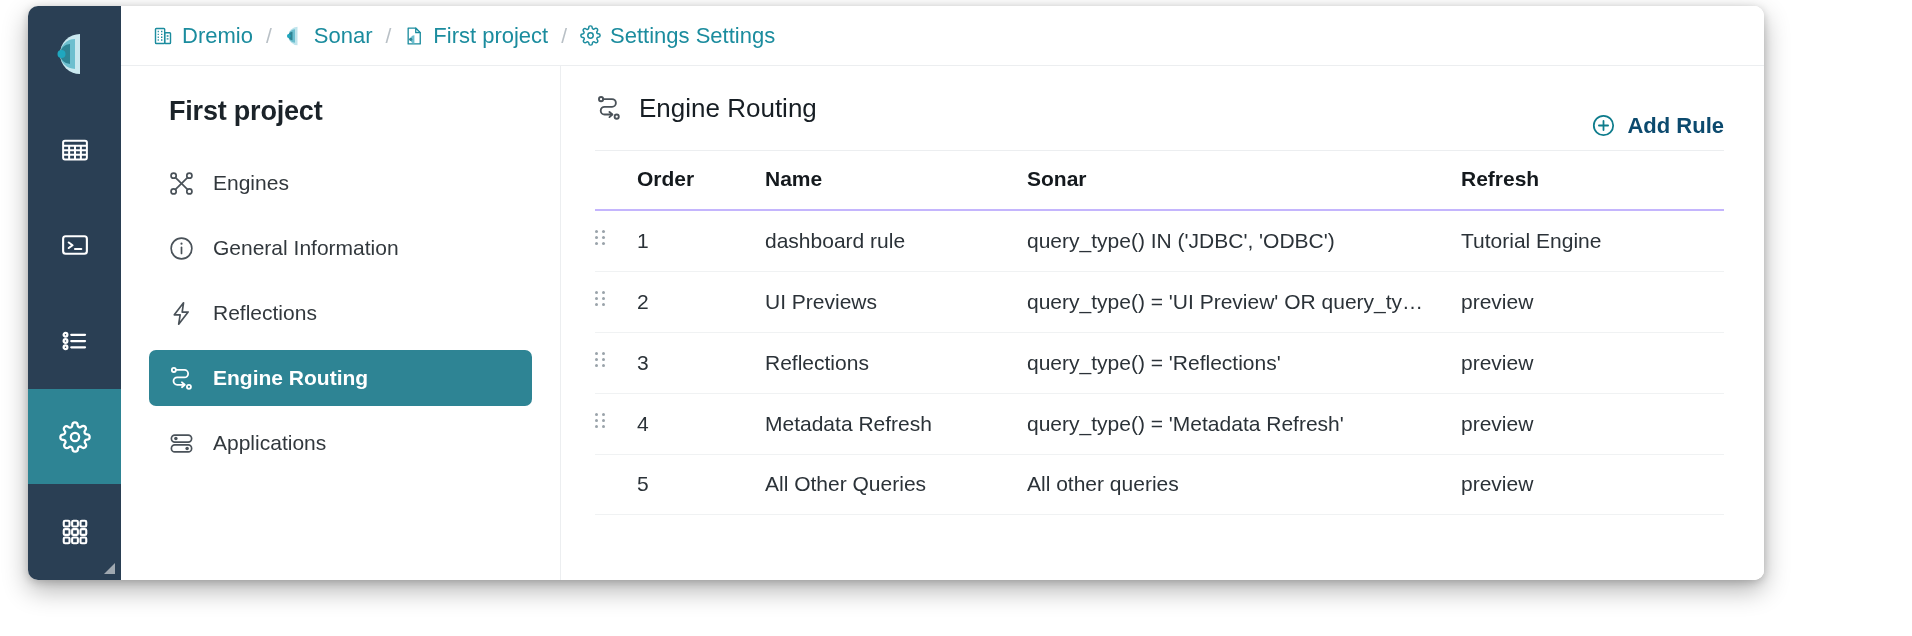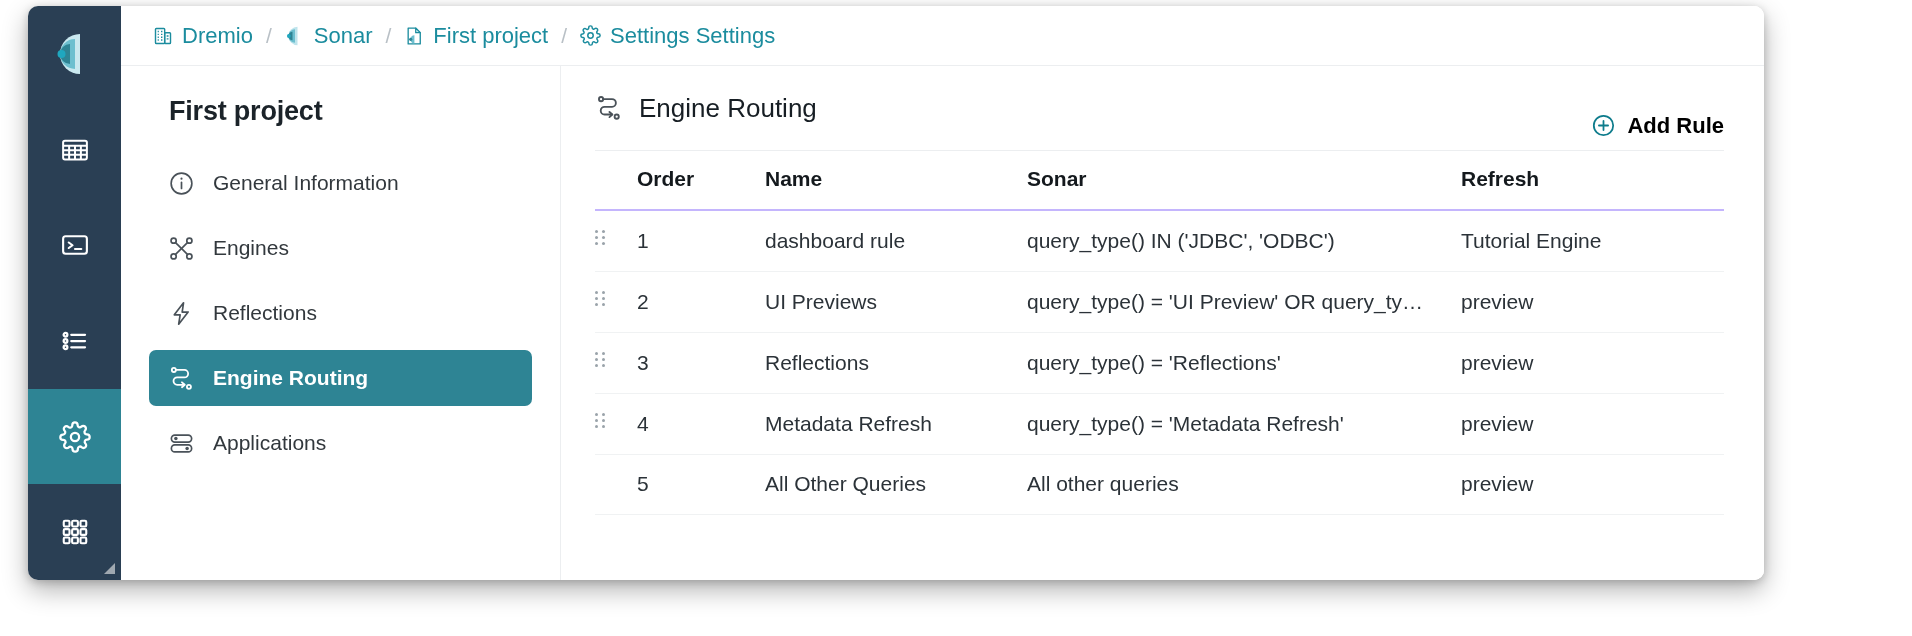--- a/index.html
+++ b/index.html
@@ -166,21 +166,21 @@
   }
   #content-title {
     font-size: 26px;
     color: #171E24;
   }
   #add-rule-button {
     margin-left: auto;
     display: inline-flex;
     align-items: center;
     gap: 11px;
-    color: #000000;
+    color: #0c4a6e;
     font-size: 22px;
     font-weight: bold;
     cursor: pointer;
     background: none;
     border: none;
     padding: 0;
     font-family: "Liberation Sans", sans-serif;
     margin-top: 35px;
   }
 
@@ -385,41 +385,41 @@
       </a>
     </div>
 
     <div id="body-split">
 
       <div id="settings-nav">
         <div id="settings-nav-title">First project</div>
 
         <div class="nav-item">
           <span class="nav-ico">
-            <svg class="ico-svg" width="27" height="27" viewBox="0 0 24 24" fill="none" stroke="#4A5259" stroke-width="1.5" stroke-linecap="round">
-              <circle cx="12" cy="12" r="9.2"></circle>
-              <line x1="12" y1="11" x2="12" y2="16.4"></line>
-              <circle cx="12" cy="7.7" r="0.95" fill="#4A5259" stroke="none"></circle>
-            </svg>
-          </span>
-          <span>General Information</span>
-        </div>
-
-        <div class="nav-item">
-          <span class="nav-ico">
             <svg class="ico-svg" width="27" height="27" viewBox="0 0 24 24" fill="none" stroke="#4A5259" stroke-width="1.5">
               <circle cx="5" cy="5" r="2.3"></circle>
               <circle cx="19" cy="5" r="2.3"></circle>
               <circle cx="5" cy="19" r="2.3"></circle>
               <circle cx="19" cy="19" r="2.3"></circle>
               <line x1="6.7" y1="6.7" x2="17.3" y2="17.3"></line>
               <line x1="17.3" y1="6.7" x2="6.7" y2="17.3"></line>
             </svg>
           </span>
           <span>Engines</span>
+        </div>
+
+        <div class="nav-item">
+          <span class="nav-ico">
+            <svg class="ico-svg" width="27" height="27" viewBox="0 0 24 24" fill="none" stroke="#4A5259" stroke-width="1.5" stroke-linecap="round">
+              <circle cx="12" cy="12" r="9.2"></circle>
+              <line x1="12" y1="11" x2="12" y2="16.4"></line>
+              <circle cx="12" cy="7.7" r="0.95" fill="#4A5259" stroke="none"></circle>
+            </svg>
+          </span>
+          <span>General Information</span>
         </div>
 
 
         <div class="nav-item">
           <span class="nav-ico">
             <svg class="ico-svg" width="27" height="27" viewBox="0 0 24 24" fill="none" stroke="#4A5259" stroke-width="1.5" stroke-linejoin="round">
               <path d="M13.8 2.5 5.6 13.2h5.2l-1.3 8.3 8.4-10.8h-5.3z"></path>
             </svg>
           </span>
           <span>Reflections</span>

